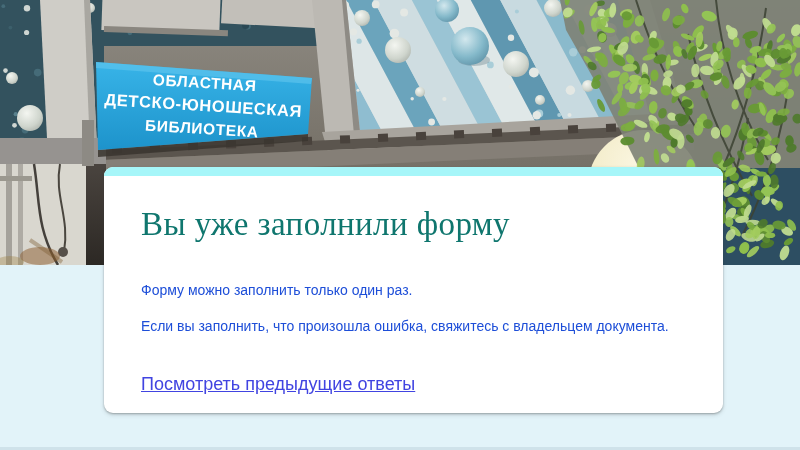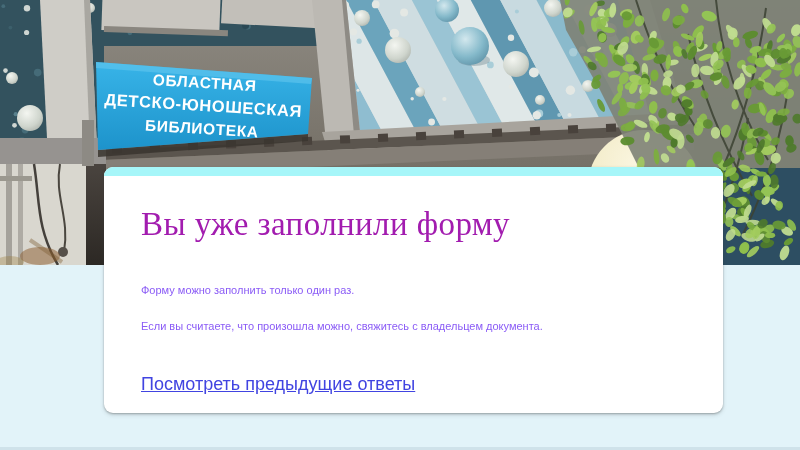--- a/index.html
+++ b/index.html
@@ -12,24 +12,24 @@
   .photo-header svg{display:block;filter:blur(.5px)}
   .result-card{
     position:absolute;left:104px;top:167px;width:619px;height:246px;
     background:#ffffff;border-radius:9px;
     box-shadow:0 1px 2px rgba(60,64,67,.35),0 2px 4px rgba(60,64,67,.18);
   }
   .card-accent{height:9px;background:#a6f6f9;border-radius:9px 9px 0 0}
   .card-body{padding:0 37px}
   .card-title{
     font-family:"Liberation Serif","DejaVu Serif",serif;
-    font-weight:400;font-size:33px;line-height:41px;color:#a21caf;
+    font-weight:400;font-size:33px;line-height:41px;color:#0f766e;
     letter-spacing:.4px;margin:28px 0 35px;
   }
-  .card-msg{font-size:11px;line-height:20px;color:#8b5cf6;margin:16px 0 13px}
+  .card-msg{font-size:14px;line-height:20px;color:#1d4ed8;margin:16px 0 13px}
   .card-link{
     display:inline-block;margin-top:25px;font-size:18px;line-height:20px;
     color:#4144e1;text-decoration:underline;cursor:pointer;
   }
   .footer-strip{position:absolute;left:0;bottom:0;width:800px;height:3px;background:#cfe2ea}
   .sign-text{
     font-family:"Liberation Sans",sans-serif;font-weight:bold;fill:#ffffff;
     letter-spacing:.6px;text-anchor:middle;
   }
 </style>
@@ -576,18 +576,18 @@
         </g>
   </g>
 </svg>
 </div>
 
 <div class="result-card">
   <div class="card-accent"></div>
   <div class="card-body">
     <h1 class="card-title">Вы уже заполнили форму</h1>
     <p class="card-msg">Форму можно заполнить только один раз.</p>
-    <p class="card-msg">Если вы считаете, что произошла можно, свяжитесь с владельцем документа.</p>
+    <p class="card-msg">Если вы заполнить, что произошла ошибка, свяжитесь с владельцем документа.</p>
     <a class="card-link" href="#">Посмотреть предыдущие ответы</a>
   </div>
 </div>
 
 <div class="footer-strip"></div>
 
 </body></html>

